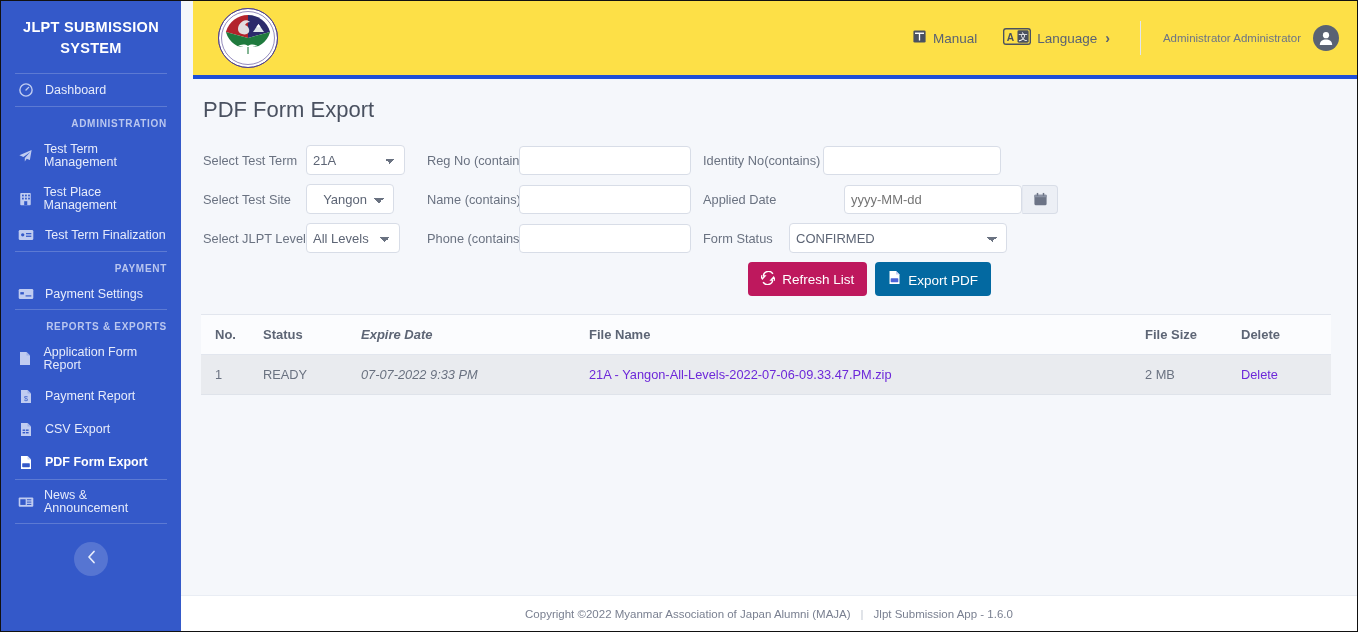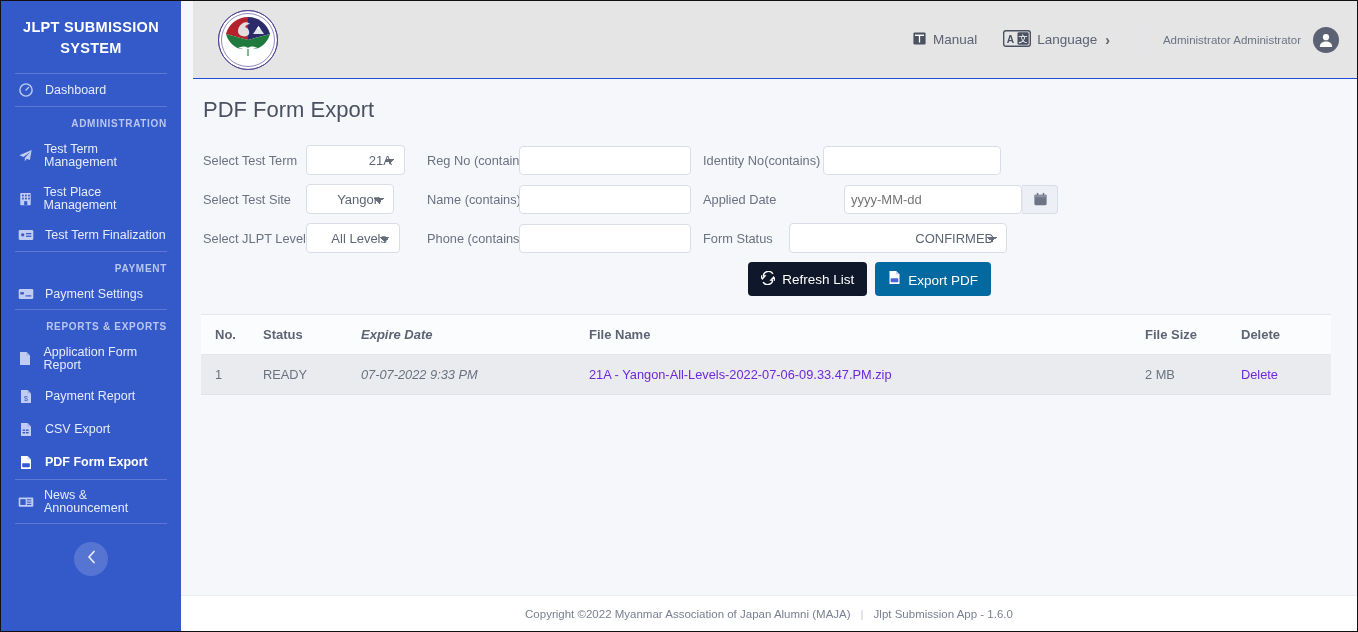--- a/index.html
+++ b/index.html
@@ -56,24 +56,24 @@
     width:34px; height:34px; border-radius:50%;
     background:rgba(255,255,255,.17);
     display:flex; align-items:center; justify-content:center;
     cursor:pointer;
   }
 
   
   .right { flex:1; display:flex; flex-direction:column; background:#f5f7fb; min-width:0; }
 
   .topbar {
-    height:78px; background:#e5e5e5;
+    height:78px; background:#fde047;
     display:flex; align-items:center;
     padding:0 18px 0 24px;
-    border-bottom:1px solid #1d4ed8;
+    border-bottom:4px solid #1d4ed8;
     margin-left:12px;
   }
   .logo { width:62px; height:62px; position:relative; }
   .topbar-spacer { flex:1; }
   .top-link {
     display:flex; align-items:center; gap:6px;
     font-size:13.5px; color:#5a6273; cursor:pointer;
     margin-right:26px;
   }
   .top-sep { width:1px; height:34px; background:#e2e6ee; margin:0 22px 0 4px; }
@@ -101,22 +101,21 @@
     padding:0 6px;
     outline:none;
   }
   select.ctl { cursor:pointer; height:30px; -webkit-appearance:none; appearance:none;
     background-image:
       linear-gradient(45deg, transparent 50%, #6a7281 50%),
       linear-gradient(135deg, #6a7281 50%, transparent 50%);
     background-position: calc(100% - 14px) 13px, calc(100% - 9px) 13px;
     background-size:5px 5px, 5px 5px;
     background-repeat:no-repeat;
-    padding-right:12px;
-    text-align:right;
+    padding-right:26px;
   }
   .sel-term { width:99px; }
   .sel-site { width:88px; text-align:right; }
   .sel-level { width:94px; }
   .sel-status { width:218px; }
   .inp-med { width:172px; }
   .inp-id { width:178px; }
   .date-wrap { display:flex; }
   .date-inp { width:178px; border-radius:4px 0 0 4px; border-right:none; color:#9aa1b0;margin-left:21px; }
   .date-btn {
@@ -132,21 +131,21 @@
 
   .btn-row { display:flex; justify-content:flex-end; gap:8px; width:788px; margin-top:5px; }
   .btn {
     display:flex; align-items:center; gap:7px;
     border:none; border-radius:4px;
     padding:8px 13px;
     font-size:13.5px; color:#ffffff;
     font-family:"Liberation Sans", sans-serif;
     cursor:pointer;
   }
-  .btn-refresh { background:#0f172a; }
+  .btn-refresh { background:#be185d; }
   .btn-export { background:#0369a1;align-items:flex-end; }
 
   
   .table-wrap { margin-top:18px; margin-right:12px; }
   table.grid { width:100%; border-collapse:collapse; }
   table.grid thead th {
     text-align:left;
     font-size:13px; color:#5d6575; font-weight:bold;
     padding:12px 8px 12px 0;
     border-top:1px solid #e2e6ee;

